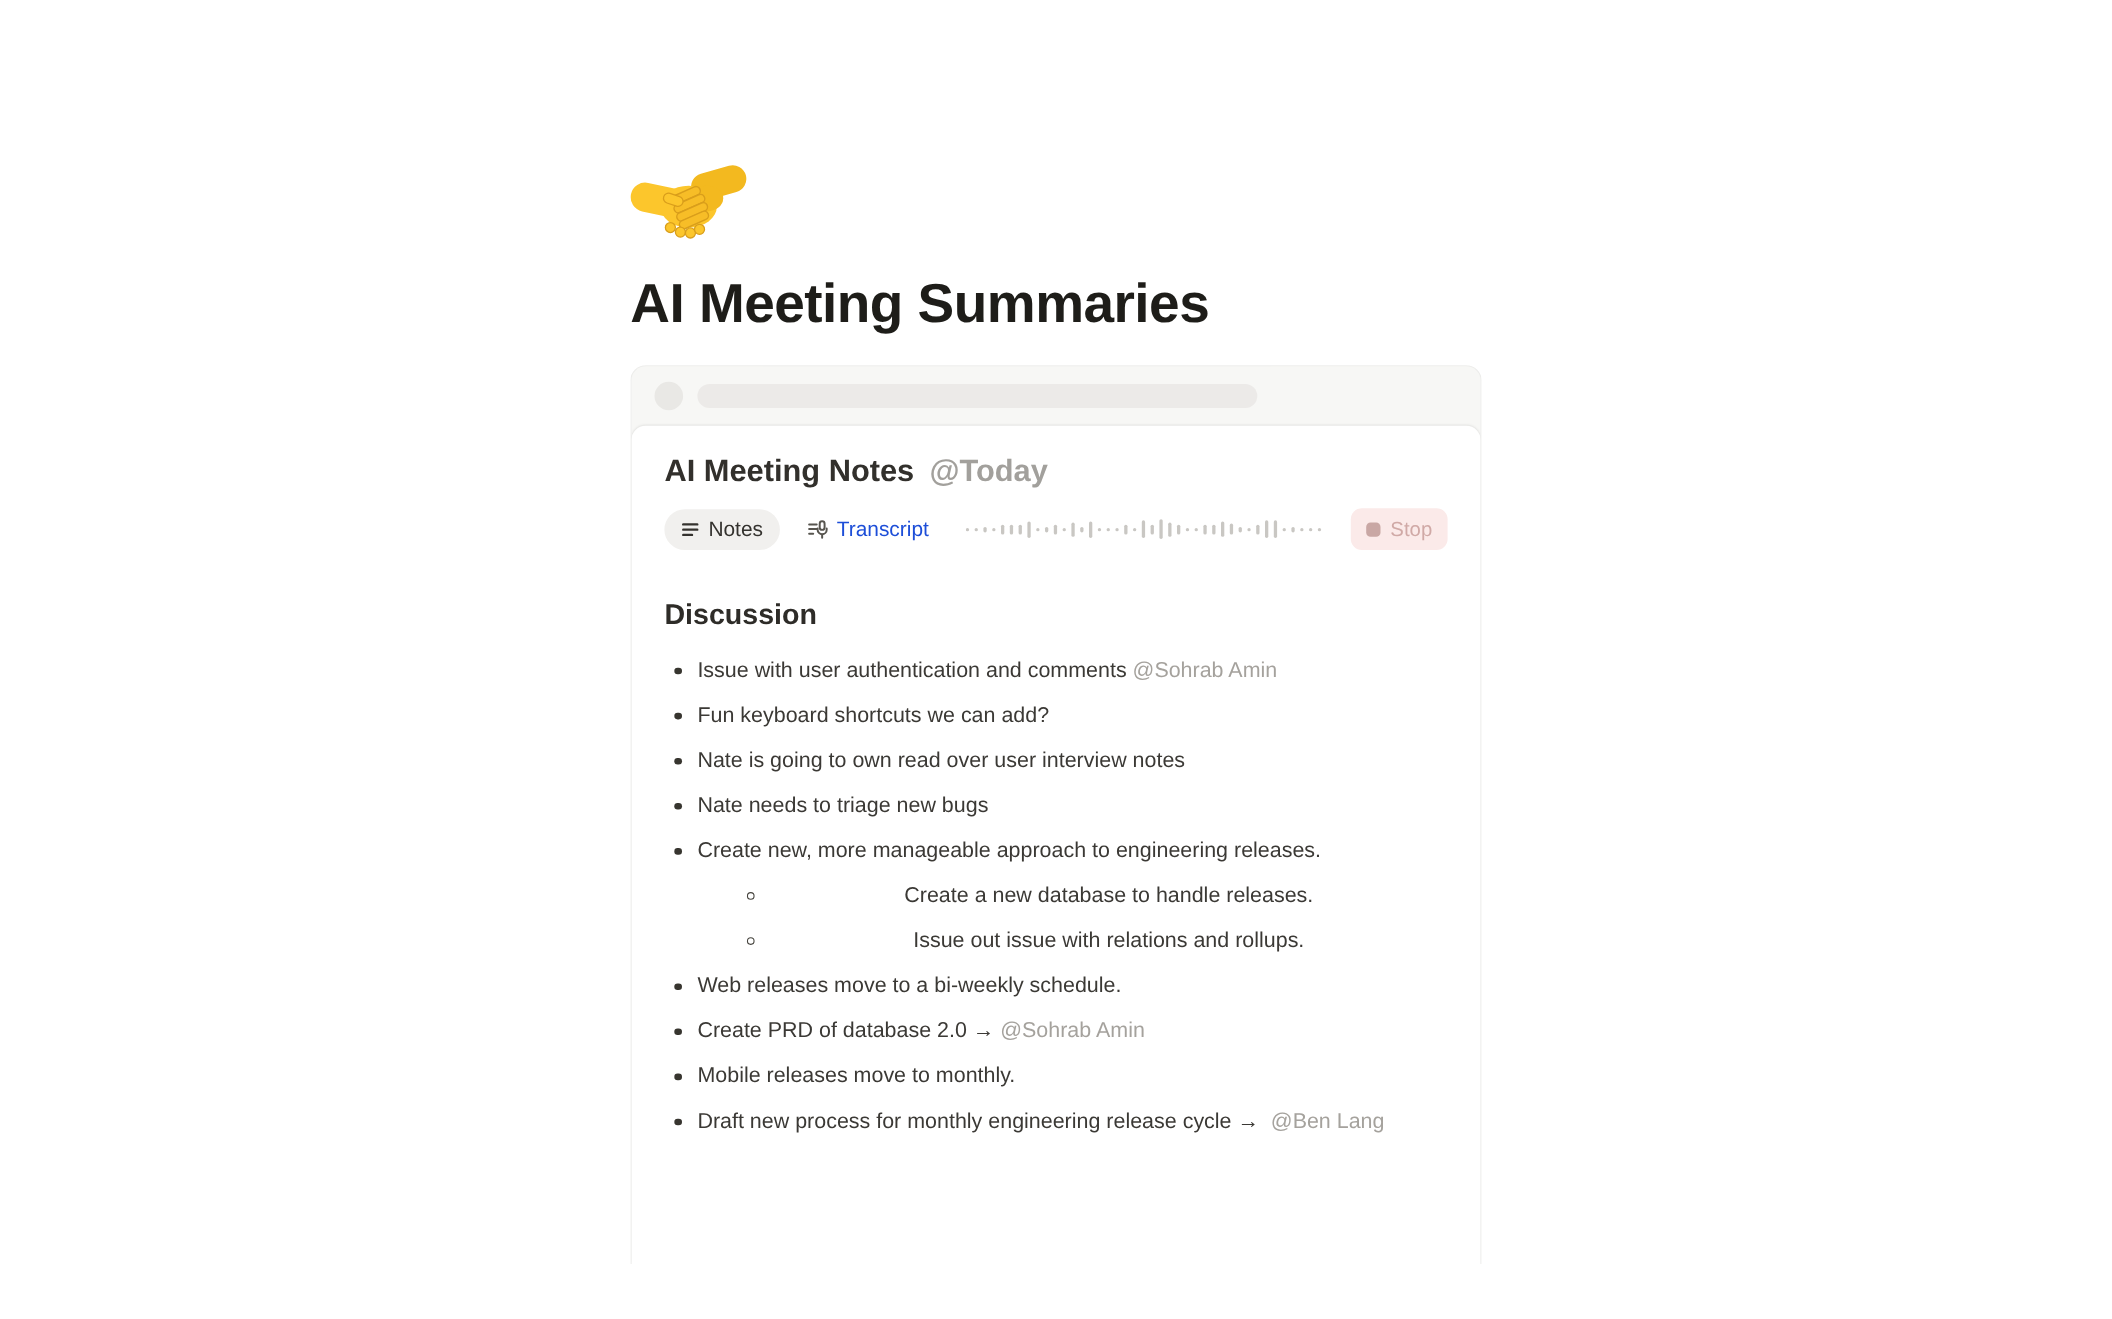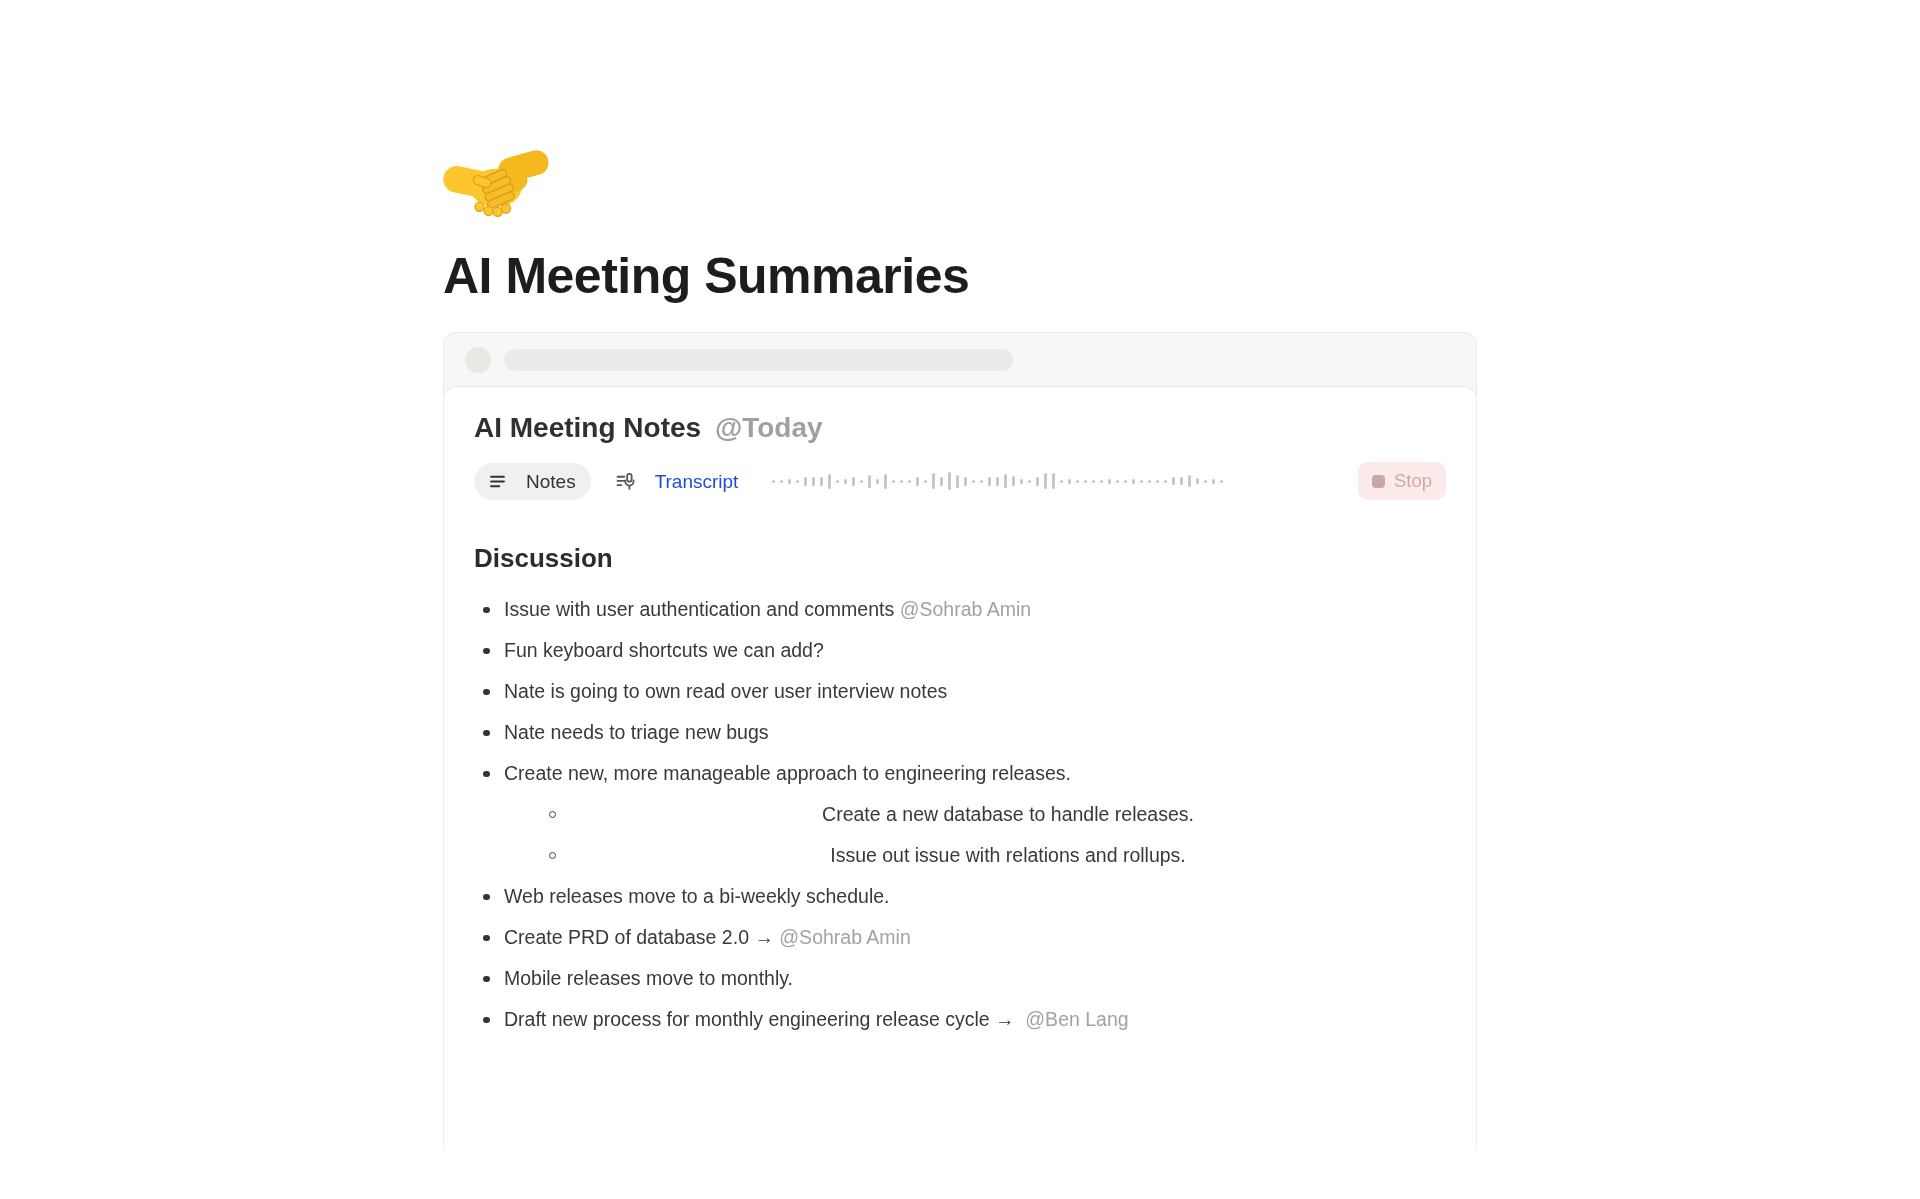--- a/index.html
+++ b/index.html
@@ -1,40 +1,40 @@
 <!DOCTYPE html>
 <html><head>
 <meta charset="utf-8">
 <style>
   * { margin:0; padding:0; box-sizing:border-box; }
   html,body { width:1920px; height:1199px; overflow:hidden; background:#ffffff;
     font-family:"Liberation Sans","DejaVu Sans",sans-serif; color:#3b3935; }
 
-  .content-col { width:1034px; margin:0 auto; padding-top:140px; }
+  .content-col { width:774px; margin:0 auto; padding-top:140px; }
 
   
   .page-icon { width:106px; height:84px; display:block; }
   .page-title { margin-top:22px; font-size:50px; font-weight:700; letter-spacing:-0.5px; color:#1e1d19; line-height:60px; }
 
   
   .card-outer { margin-top:26px; background:#f7f7f5; border:1px solid #ececea; border-bottom:none;
     border-radius:14px 14px 0 0; height:817px; overflow:hidden; }
   .card-strip { height:54px; display:flex; align-items:center; padding:0 21px; gap:13px; }
   .strip-circle { width:26px; height:26px; border-radius:50%; background:#e9e8e5; flex:0 0 auto; }
   .strip-bar { width:509px; height:22px; border-radius:11px; background:#eceae8; }
   .card-inner { background:#ffffff; border-radius:13px 13px 0 0; min-height:763px;
     box-shadow:0 -1px 2px rgba(0,0,0,0.04), 0 0 0 1px rgba(0,0,0,0.02); padding:24px 30px 40px 30px; }
 
   
   .card-title-row { font-size:28px; font-weight:700; line-height:34px; color:#32302c; }
   .card-title-row .date-mention { color:#a2a09c; font-weight:700; margin-left:6px; }
 
   
   .toolbar { margin-top:17px; display:flex; align-items:center; }
-  .tab { display:inline-flex; align-items:center; gap:20px; font-size:19px; line-height:19px; cursor:default; }
+  .tab { display:inline-flex; align-items:center; gap:8px; font-size:19px; line-height:19px; cursor:default; }
   .tab-notes { background:#f1f0ee; border-radius:19px; padding:9px 15px; color:#34322e; font-weight:500; }
   .tab-transcript { margin-left:21px; color:#1d4ed8; font-weight:400; padding:9px 4px; }
   .tab svg { display:block; }
 
   .waveform { flex:1 1 auto; margin:0 26px 0 30px; height:24px; display:flex; align-items:center; gap:5px; overflow:hidden; }
   .wave-bar { width:3px; border-radius:2px; background:#c9c7c3; flex:0 0 auto; }
 
   .stop-btn { display:inline-flex; align-items:center; gap:9px; background:#fbeae9; border:none;
     border-radius:10px; padding:8px 14px; font-family:inherit; font-size:18.5px; font-weight:500; color:#d0a9a6; cursor:pointer; }
   .stop-square { width:13px; height:13px; border-radius:4px; background:#c9a7a4; }

